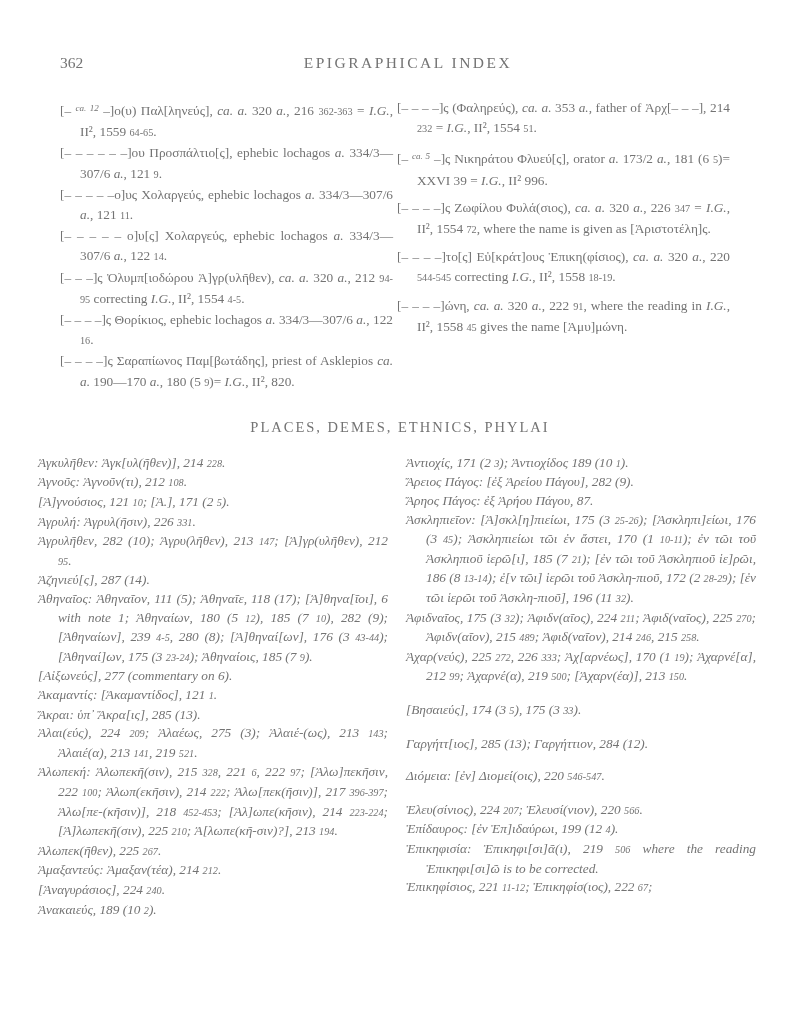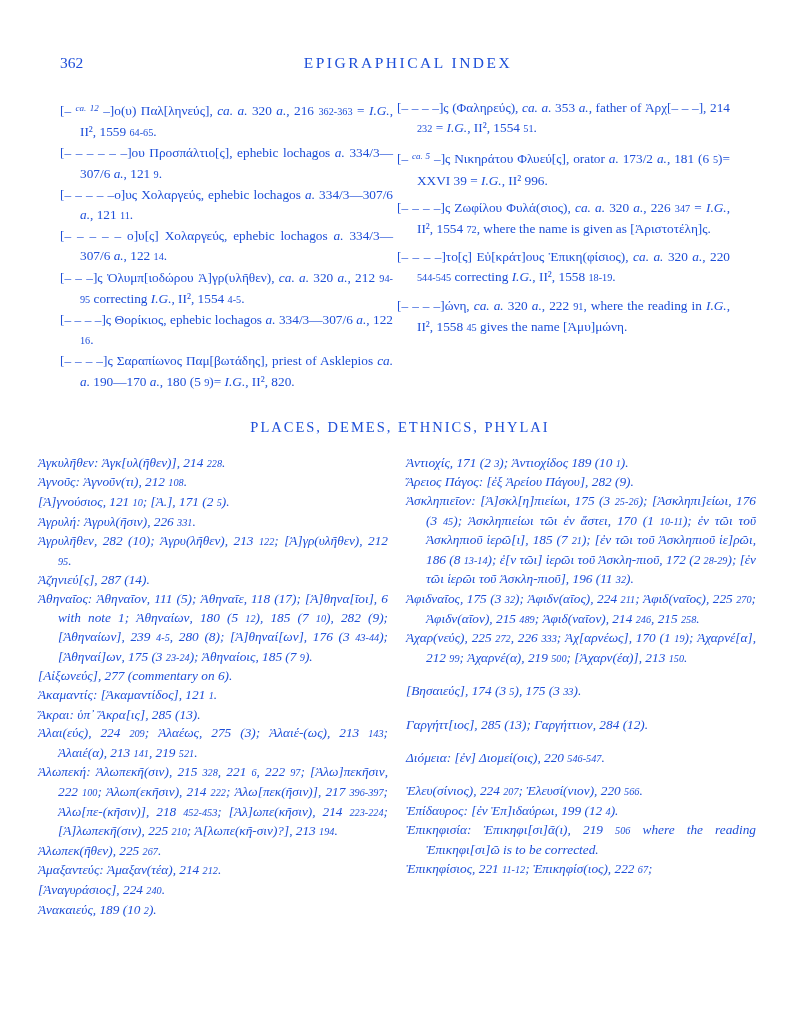--- a/index.html
+++ b/index.html
@@ -1,21 +1,21 @@
 <!DOCTYPE html>
 <html><head>
 <meta charset="utf-8">
 <style>
   html,body{margin:0;padding:0;background:#ffffff;}
   .page{
     position:relative;
     width:794px;height:1024px;
     box-sizing:border-box;
     background:#ffffff;
-    color:#1d4ed8;
+    color:#737373;
     font-family:"Liberation Serif","DejaVu Serif",serif;
     padding:54px 54px 0 60px;
     overflow:hidden;
   }
   .header{position:relative;height:22px;margin-bottom:22px;}
   .page-num{position:absolute;left:0;top:0;font-size:15.5px;}
   .header-title{
     position:absolute;left:16px;right:0;top:0;
     text-align:center;font-size:15.5px;letter-spacing:2.5px;
   }
@@ -67,37 +67,38 @@
 
   <div class="section-heading">PLACES, DEMES, ETHNICS, PHYLAI</div>
 
   <div class="lower-section">
     <div class="lower-col">
 
     <p class="entry"><span>Ἀγκυλῆθεν: Ἀγκ[υλ(ῆθεν)], 214 </span><span class="sm">228</span><span>.</span></p>
         <p class="entry"><span>Ἁγνοῦς: Ἁγνοῦν(τι), 212 </span><span class="sm">108</span><span>.</span></p>
         <p class="entry"><span>[Ἁ]γνούσιος, 121 </span><span class="sm">10</span><span>; [Ἁ.], 171 (2 </span><span class="sm">5</span><span>).</span></p>
         <p class="entry"><span>Ἀγρυλή: Ἀγρυλ(ῆσιν), 226 </span><span class="sm">331</span><span>.</span></p>
-        <p class="entry"><span>Ἀγρυλῆθεν, 282 (10); Ἀγρυ(λῆθεν), 213 </span><span class="sm">122</span><span>; [Ἀ]γρ(υλῆθεν), 212 </span><span class="sm">95</span><span>.</span></p>
+        <p class="entry"><span>Ἀγρυλῆθεν, 282 (10); Ἀγρυ(λῆθεν), 213 </span><span class="sm">147</span><span>; [Ἀ]γρ(υλῆθεν), 212 </span><span class="sm">95</span><span>.</span></p>
         <p class="entry"><span>Ἀζηνιεύ[ς], 287 (14).</span></p>
         <p class="entry"><span>Ἀθηναῖος: Ἀθηναῖον, 111 (5); Ἀθηναῖε, 118 (17); [Ἀ]θηνα[ῖοι], 6 with note 1; Ἀθηναίων, 180 (5 </span><span class="sm">12</span><span>), 185 (7 </span><span class="sm">10</span><span>), 282 (9); [Ἀθηναίων], 239 </span><span class="sm">4-5</span><span>, 280 (8); [Ἀ]θηναί[ων], 176 (3 </span><span class="sm">43-44</span><span>); [Ἀθηναί]ων, 175 (3 </span><span class="sm">23-24</span><span>); Ἀθηναίοις, 185 (7 </span><span class="sm">9</span><span>).</span></p>
         <p class="entry"><span>[Αἰξωνεύς], 277 (commentary on 6).</span></p>
         <p class="entry"><span>Ἀκαμαντίς: [Ἀκαμαντίδος], 121 </span><span class="sm">1</span><span>.</span></p>
         <p class="entry"><span>Ἄκραι: ὑπ᾽ Ἄκρα[ις], 285 (13).</span></p>
         <p class="entry"><span>Ἁλαι(εύς), 224 </span><span class="sm">209</span><span>; Ἁλαέως, 275 (3); Ἁλαιέ-(ως), 213 </span><span class="sm">143</span><span>; Ἁλαιέ(α), 213 </span><span class="sm">141</span><span>, 219 </span><span class="sm">521</span><span>.</span></p>
         <p class="entry"><span>Ἀλωπεκή: Ἀλωπεκῆ(σιν), 215 </span><span class="sm">328</span><span>, 221 </span><span class="sm">6</span><span>, 222 </span><span class="sm">97</span><span>; [Ἀλω]πεκῆσιν, 222 </span><span class="sm">100</span><span>; Ἀλωπ(εκῆσιν), 214 </span><span class="sm">222</span><span>; Ἀλω[πεκ(ῆσιν)], 217 </span><span class="sm">396-397</span><span>; Ἀλω[πε-(κῆσιν)], 218 </span><span class="sm">452-453</span><span>; [Ἀλ]ωπε(κῆσιν), 214 </span><span class="sm">223-224</span><span>; [Ἀ]λωπεκῆ(σιν), 225 </span><span class="sm">210</span><span>; Ἀ[λωπε(κῆ-σιν)?], 213 </span><span class="sm">194</span><span>.</span></p>
         <p class="entry"><span>Ἀλωπεκ(ῆθεν), 225 </span><span class="sm">267</span><span>.</span></p>
         <p class="entry"><span>Ἁμαξαντεύς: Ἁμαξαν(τέα), 214 </span><span class="sm">212</span><span>.</span></p>
         <p class="entry"><span>[Ἀναγυράσιος], 224 </span><span class="sm">240</span><span>.</span></p>
         <p class="entry"><span>Ἀνακαιεύς, 189 (10 </span><span class="sm">2</span><span>).</span></p>
       </div>
     <div class="lower-col">
 
     <p class="entry"><span>Ἀντιοχίς, 171 (2 </span><span class="sm">3</span><span>); Ἀντιοχίδος 189 (10 </span><span class="sm">1</span><span>).</span></p>
         <p class="entry"><span>Ἄρειος Πάγος: [ἐξ Ἀρείου Πάγου], 282 (9).</span></p>
+        <p class="entry"><span>Ἄρηος Πάγος: ἐξ Ἀρήου Πάγου, 87.</span></p>
         <p class="entry"><span>Ἀσκληπιεῖον: [Ἀ]σκλ[η]πιείωι, 175 (3 </span><span class="sm">25-26</span><span>); [Ἀσκληπι]είωι, 176 (3 </span><span class="sm">45</span><span>); Ἀσκληπιείωι τῶι ἐν ἄστει, 170 (1 </span><span class="sm">10-11</span><span>); ἐν τῶι τοῦ Ἀσκληπιοῦ ἱερῶ[ι], 185 (7 </span><span class="sm">21</span><span>); [ἐν τῶι τοῦ Ἀσκληπιοῦ ἱε]ρῶι, 186 (8 </span><span class="sm">13-14</span><span>); ἐ[ν τῶι] ἱερῶι τοῦ Ἀσκλη-πιοῦ, 172 (2 </span><span class="sm">28-29</span><span>); [ἐν τῶι ἱερῶι τοῦ Ἀσκλη-πιοῦ], 196 (11 </span><span class="sm">32</span><span>).</span></p>
         <p class="entry"><span>Ἀφιδναῖος, 175 (3 </span><span class="sm">32</span><span>); Ἀφιδν(αῖος), 224 </span><span class="sm">211</span><span>; Ἀφιδ(ναῖος), 225 </span><span class="sm">270</span><span>; Ἀφιδν(αῖον), 215 </span><span class="sm">489</span><span>; Ἀφιδ(ναῖον), 214 </span><span class="sm">246</span><span>, 215 </span><span class="sm">258</span><span>.</span></p>
         <p class="entry"><span>Ἀχαρ(νεύς), 225 </span><span class="sm">272</span><span>, 226 </span><span class="sm">333</span><span>; Ἀχ[αρνέως], 170 (1 </span><span class="sm">19</span><span>); Ἀχαρνέ[α], 212 </span><span class="sm">99</span><span>; Ἀχαρνέ(α), 219 </span><span class="sm">500</span><span>; [Ἀχαρν(έα)], 213 </span><span class="sm">150</span><span>.</span></p>
         <p class="entry gap"><span>[Βησαιεύς], 174 (3 </span><span class="sm">5</span><span>), 175 (3 </span><span class="sm">33</span><span>).</span></p>
         <p class="entry gap"><span>Γαργήττ[ιος], 285 (13); Γαργήττιον, 284 (12).</span></p>
         <p class="entry gap"><span>Διόμεια: [ἐν] Διομεί(οις), 220 </span><span class="sm">546-547</span><span>.</span></p>
         <p class="entry gap"><span>Ἐλευ(σίνιος), 224 </span><span class="sm">207</span><span>; Ἐλευσί(νιον), 220 </span><span class="sm">566</span><span>.</span></p>
         <p class="entry"><span>Ἐπίδαυρος: [ἐν Ἐπ]ιδαύρωι, 199 (12 </span><span class="sm">4</span><span>).</span></p>
         <p class="entry"><span>Ἐπικηφισία: Ἐπικηφι[σι]ᾶ(ι), 219 </span><span class="sm">506</span><span> where the reading Ἐπικηφι[σι]ῶ is to be corrected.</span></p>
         <p class="entry"><span>Ἐπικηφίσιος, 221 </span><span class="sm">11-12</span><span>; Ἐπικηφίσ(ιος), 222 </span><span class="sm">67</span><span>;</span></p>

